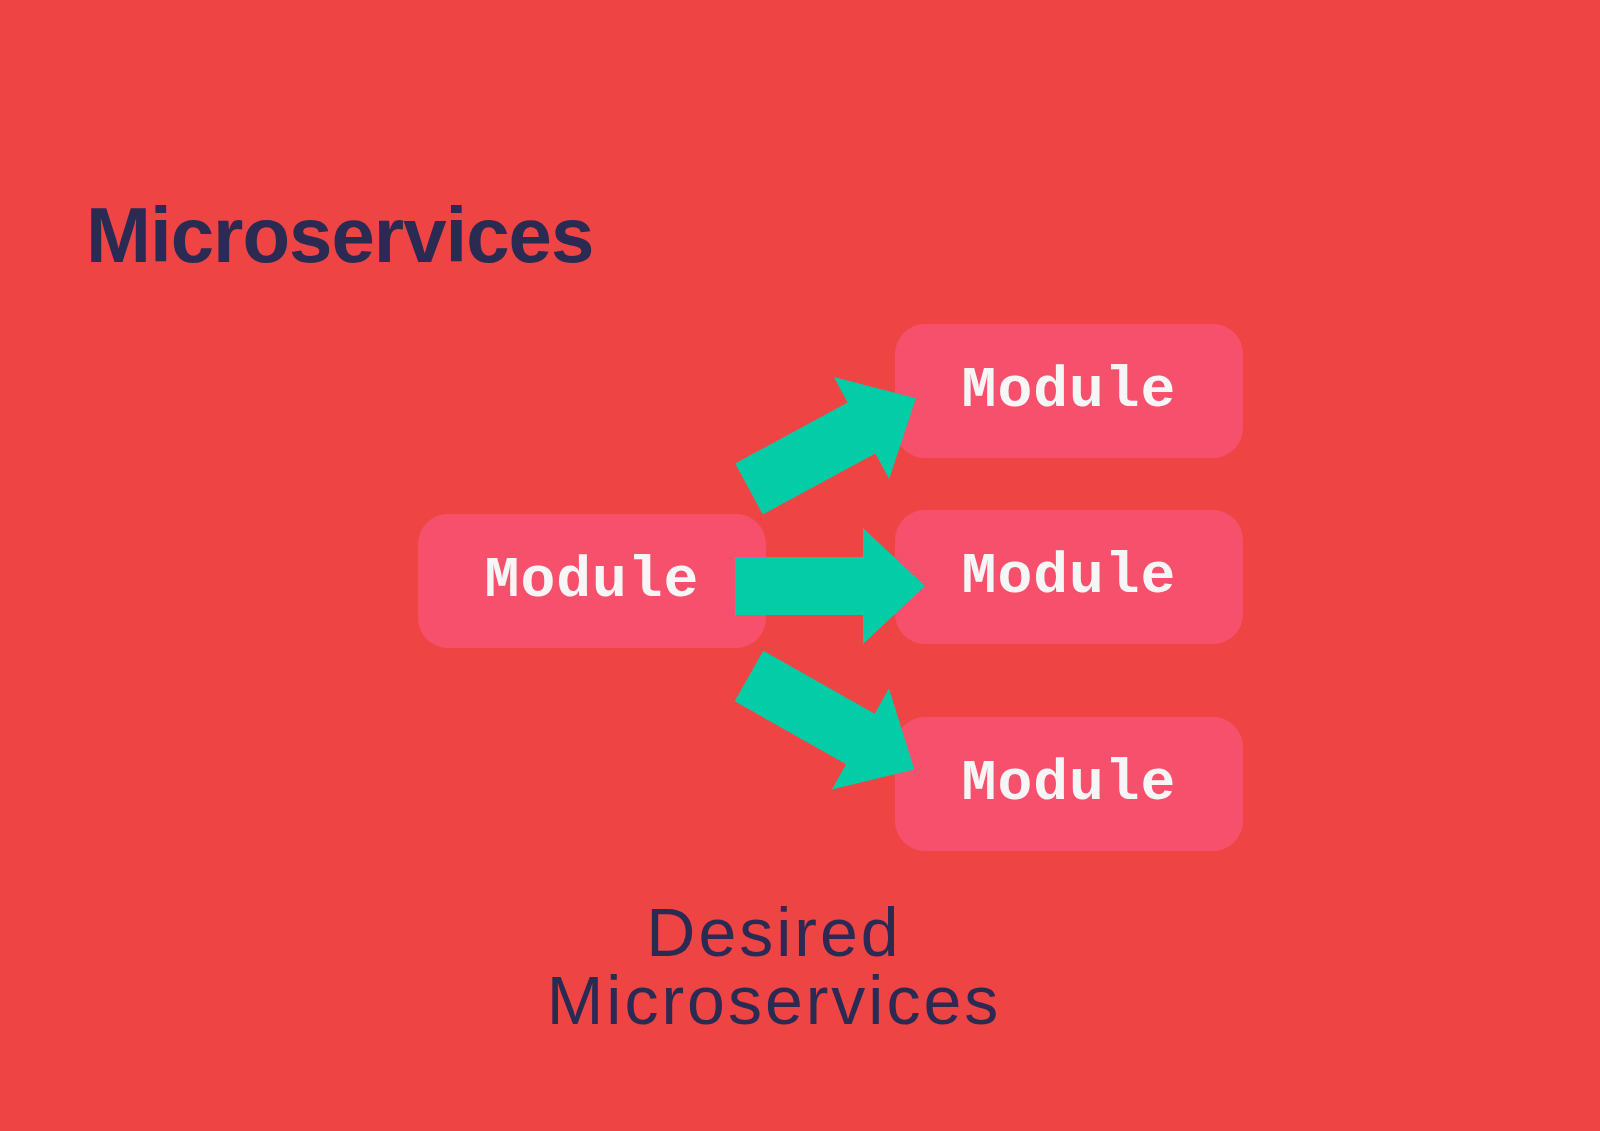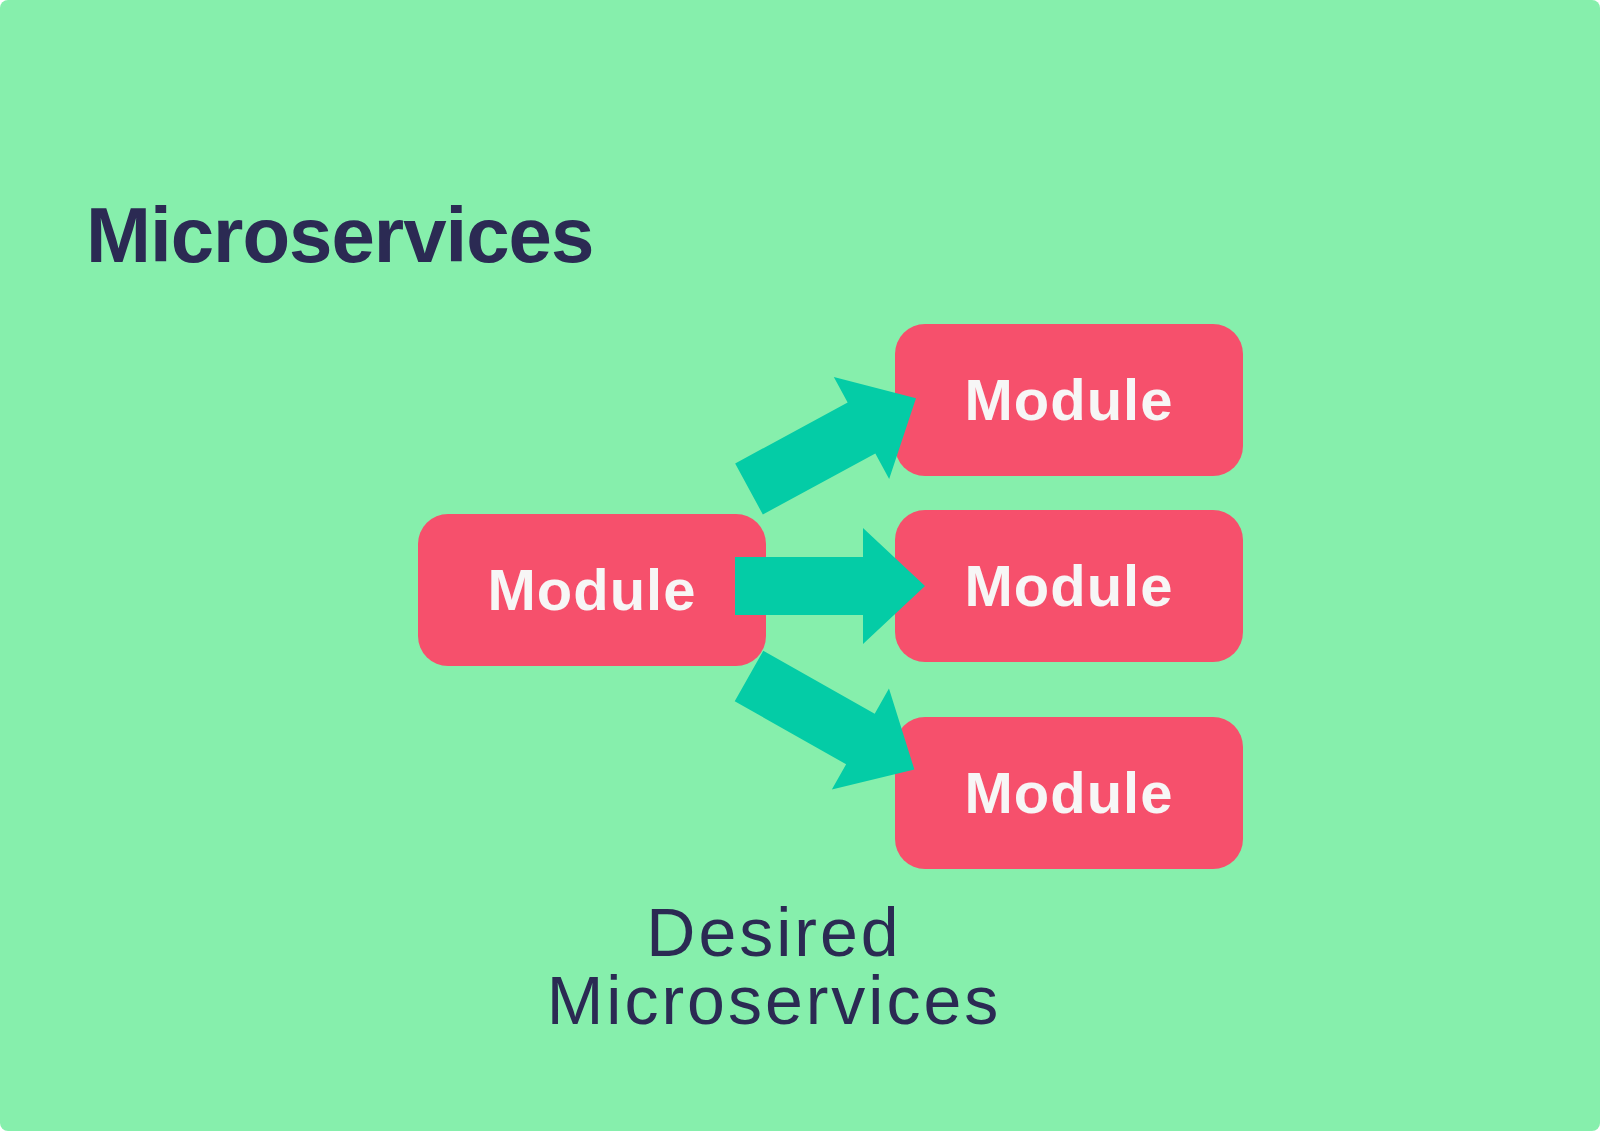--- a/index.html
+++ b/index.html
@@ -4,46 +4,46 @@
 <style>
   html, body {
     margin: 0;
     padding: 0;
     background: #ffffff;
   }
   .canvas {
     position: relative;
     width: 1600px;
     height: 1131px;
-    background: #86efac;
+    background: #ef4444;
     overflow: hidden;
     font-family: "Liberation Sans", sans-serif;
-    border-radius: 8px;
   }
   .title {
     position: absolute;
     left: 86px;
     top: 196px;
     margin: 0;
     font-size: 78px;
     font-weight: 800;
     letter-spacing: -1px;
     color: #2b2a53;
     line-height: 1;
   }
   .module-box {
     position: absolute;
     width: 348px;
-    height: 152px;
+    height: 134px;
     background: #f6506c;
     border-radius: 30px;
     display: flex;
     align-items: center;
     justify-content: center;
     z-index: 1;
+    font-family: Liberation Mono, monospace;
   }
   .module-box span {
     color: #f7f6f6;
     font-size: 58px;
     font-weight: 700;
     letter-spacing: 1px;
     line-height: 1;
   }
   .box-source  { left: 418px; top: 514px; }
   .box-top     { left: 895px; top: 324px; }

